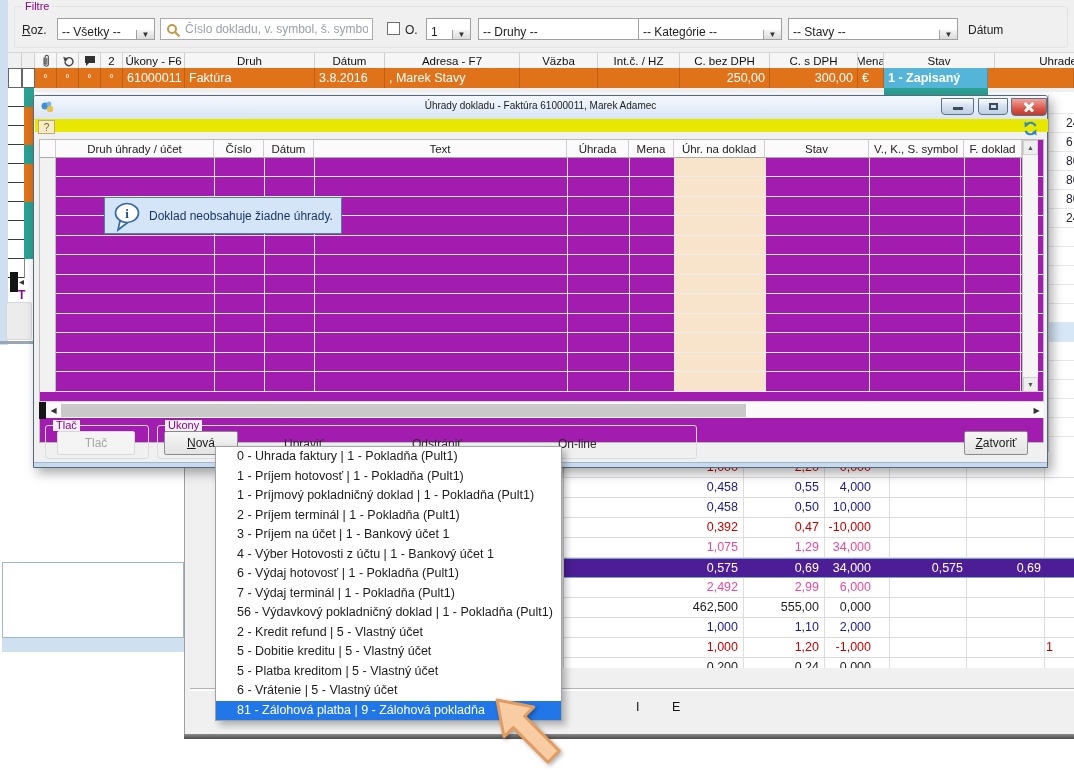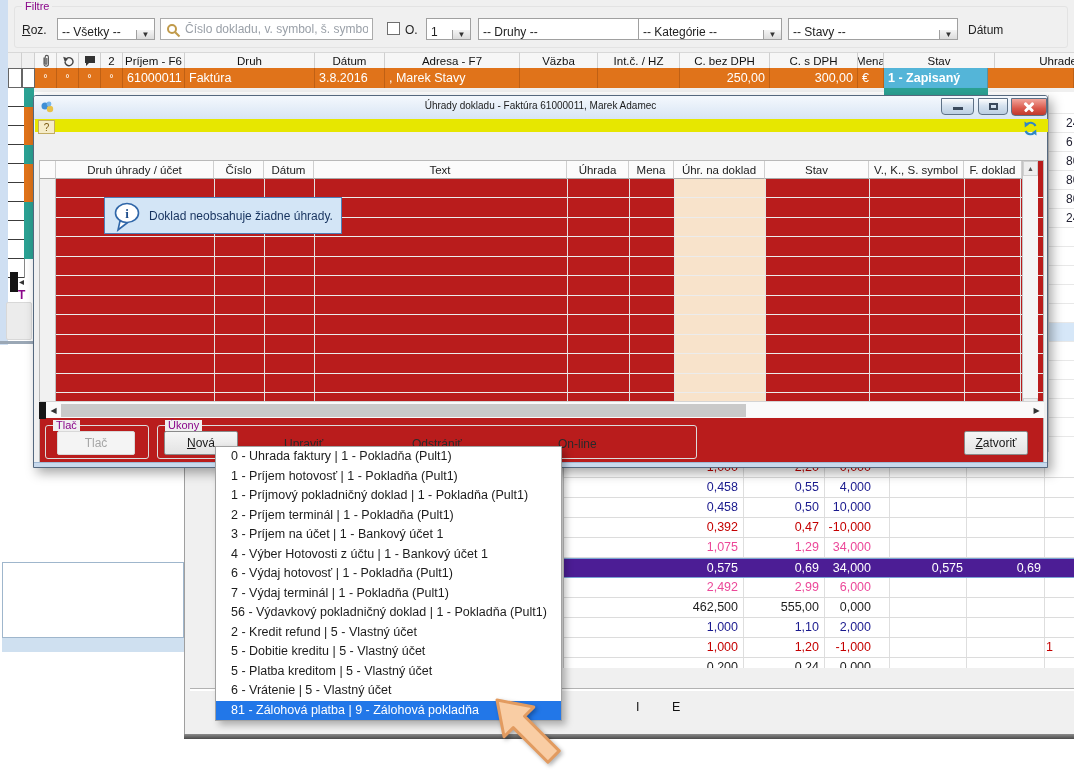--- a/index.html
+++ b/index.html
@@ -79,21 +79,21 @@
   .wbtn{top:2px;height:17px;border:1px solid #5e7186;border-radius:0 0 4px 4px;
         background:linear-gradient(#fdfdfd,#d6e2ef 45%,#bccfe2);box-sizing:border-box}
   .wbtn.close{background:linear-gradient(#f2a59b,#d9574a 60%,#c0392b)}
   .glyph-min{position:absolute;left:50%;bottom:4px;width:10px;height:3px;margin-left:-5px;background:#3b4a5c}
   .glyph-max{position:absolute;left:50%;top:4px;width:9px;height:7px;margin-left:-4px;border:2px solid #3b4a5c;box-sizing:border-box}
   .xbar{position:absolute;left:50%;top:50%;width:12px;height:2.5px;background:#fff;border-radius:1px}
   .yellowbar{left:1px;top:23px;width:1013px;height:13px;background:#e7e700}
   .helpbtn{left:4px;top:24px;width:17px;height:14px;background:#f5ecc9;border:1px solid #c3ac62;
            font-size:10px;color:#7c5b12;text-align:center;line-height:14px;box-sizing:border-box}
 
-  .dtable{left:5px;top:64px;width:1005px;height:304px;background:#b91c1c;border:1px solid #b9b9b9;box-sizing:border-box}
+  .dtable{left:5px;top:43px;width:1005px;height:304px;background:#a21caf;border:1px solid #b9b9b9;box-sizing:border-box}
   .dth{position:absolute;top:0;height:18px;background:#fbfbfb;border-right:1px solid #cfcfcf;border-bottom:1px solid #a9a9a9;
        box-sizing:border-box;display:flex;align-items:center;justify-content:center;font-size:11.5px;color:#222;
        white-space:nowrap;overflow:hidden}
   .dbody-lines{position:absolute;left:0;top:18px;width:1003px;height:234px;
        background:repeating-linear-gradient(to bottom,transparent 0 18.5px,#ececec 18.5px 19.5px)}
   .peach{position:absolute;left:634px;top:18px;width:91px;height:234px;background:#f8e3cb}
   .dselcol{position:absolute;left:0;top:18px;width:16px;height:234px;background:#f1f1f1;border-right:1px solid #c0c0c0;
        box-sizing:border-box}
   .dvline{position:absolute;top:18px;width:1px;height:234px;background:#e2e2e2}
   .vscroll{position:absolute;left:982px;top:0;width:16px;height:252px;background:#f5f5f5;border-left:1px solid #c4c4c4;box-sizing:border-box}
@@ -111,21 +111,21 @@
   .btn{display:flex;align-items:center;justify-content:center;font-size:12px;color:#1a1a1a;
        background:linear-gradient(#f6f6f6,#e3e3e3);border:1px solid #8a8a8a;border-radius:2px;box-sizing:border-box}
   .btn.disabled{color:#a6a6a6;background:#f4f4f4;border-color:#d8d8d8}
   .flatbtn{font-size:12px;color:#2a2a2a;white-space:nowrap}
   .dlg-botband{position:absolute;left:0;right:0;bottom:0;height:4px;background:#c8d9ec;border-top:1px solid #9fb8d4}
 
   
   .menu{left:215px;top:446px;width:347px;background:#fff;border:1px solid #a2a2a2;z-index:30;
         box-shadow:4px 4px 7px rgba(0,0,0,.28);box-sizing:border-box}
   .menu ul{list-style:none;margin:0;padding:0}
-  .menu li{height:19.5px;line-height:19.5px;padding-left:15px;font-size:12.5px;color:#1c1c1c;
+  .menu li{height:19.5px;line-height:19.5px;padding-left:21px;font-size:12.5px;color:#1c1c1c;
            white-space:nowrap;overflow:hidden}
   .menu li.selected{background:#2277e8;color:#fff}
 
   .cursor-arrow{left:470px;top:686px;z-index:40;filter:drop-shadow(2px 2px 2px rgba(0,0,0,.3))}
 
   .z1{z-index:1}.z2{z-index:2}.z5{z-index:5}
 </style>
 </head>
 <body>
 
@@ -182,21 +182,21 @@
       <path d="M3 7 A4 4 0 1 0 5 3.2" fill="none" stroke="#444" stroke-width="1.4"></path>
       <path d="M1.2 1.8 L6.2 3.6 L3 7.4 Z" fill="#444"></path>
     </svg>
 </div>
 <div class="abs th" style="left:79px;width:22px">
   <svg width="12" height="12" viewBox="0 0 12 12">
       <path d="M1 1 h10 v7 h-6 l-3 3 v-3 h-1 z" fill="#333"></path>
     </svg>
 </div>
 <div class="abs th" style="left:101px;width:22px">2</div>
-<div class="abs th" style="left:123px;width:62px">Príjem - F6</div>
+<div class="abs th" style="left:123px;width:62px">Úkony - F6</div>
 <div class="abs th" style="left:185px;width:130px">Druh</div>
 <div class="abs th" style="left:315px;width:70px">Dátum</div>
 <div class="abs th" style="left:385px;width:135px">Adresa - F7</div>
 <div class="abs th" style="left:520px;width:78px">Väzba</div>
 <div class="abs th" style="left:598px;width:82px">Int.č. / HZ</div>
 <div class="abs th" style="left:680px;width:90px">C. bez DPH</div>
 <div class="abs th" style="left:770px;width:88px">C. s DPH</div>
 <div class="abs th" style="left:858px;width:26px">Mena</div>
 <div class="abs th" style="left:884px;width:111px">Stav</div>
 <div class="abs th" style="left:995px;width:140px">Uhradené</div>

